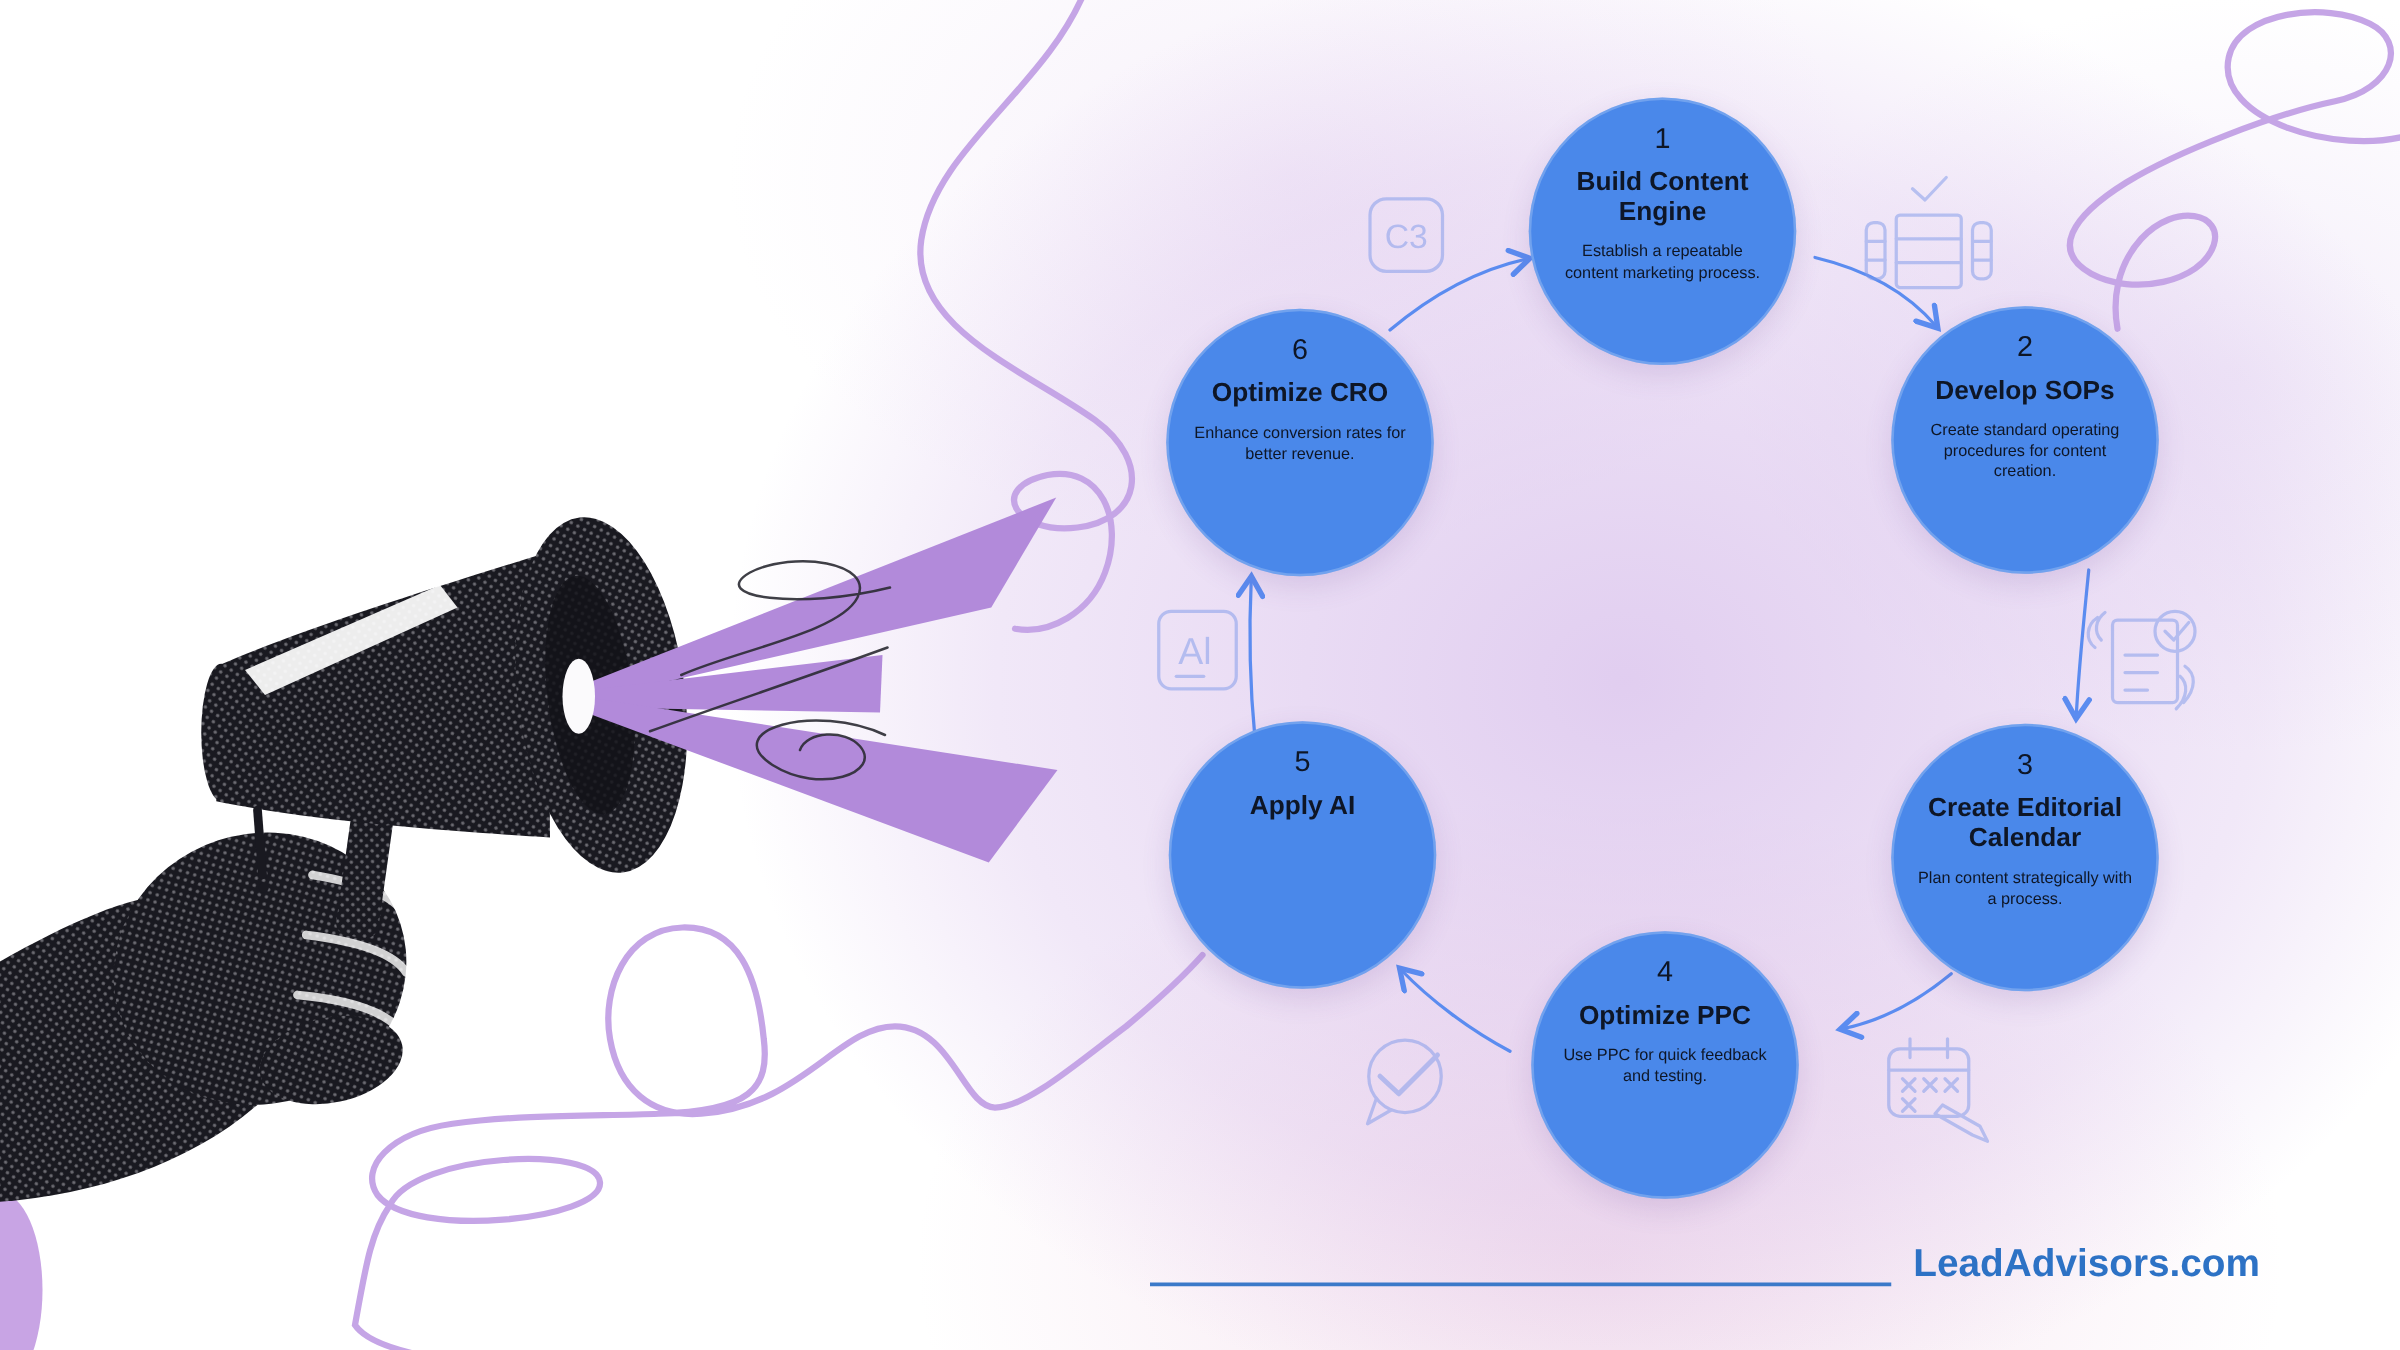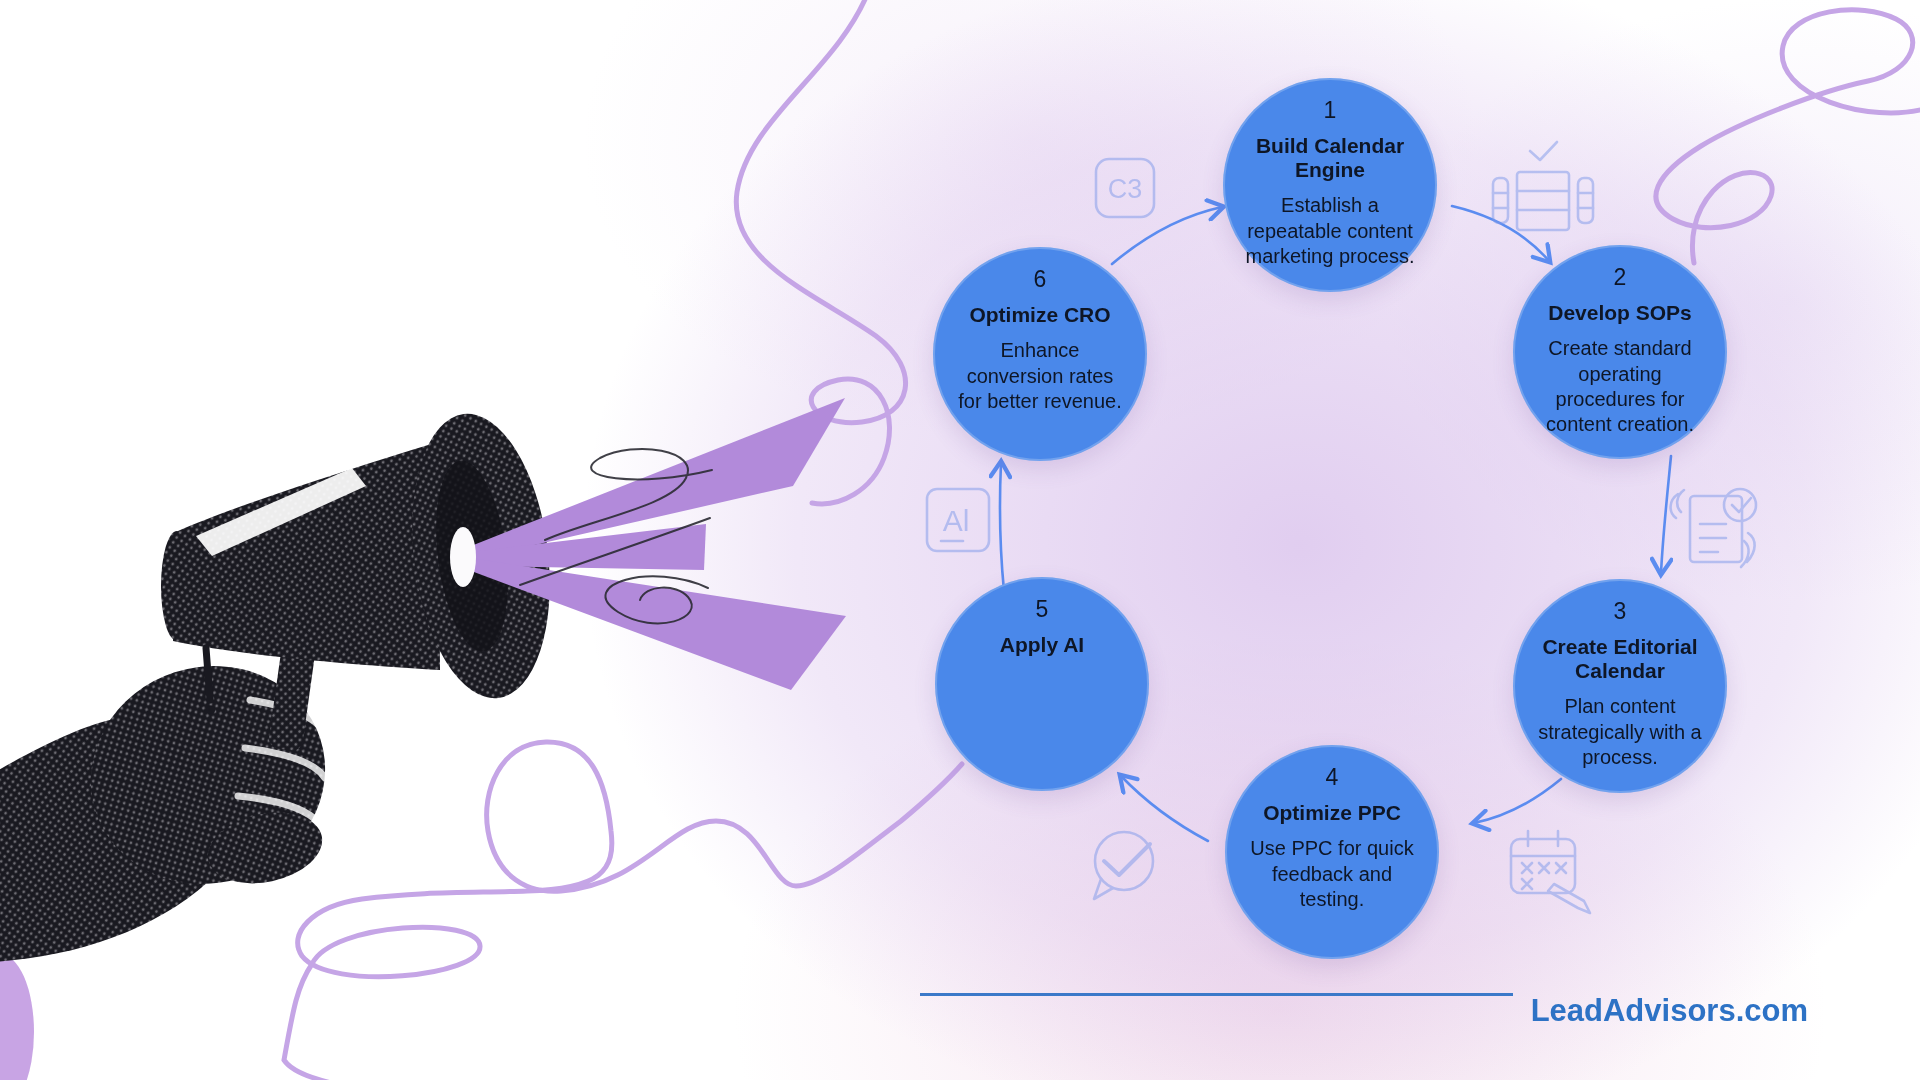--- a/index.html
+++ b/index.html
@@ -23,22 +23,22 @@
     background:#4a88ea;color:#0e1626;text-align:center;
     display:flex;flex-direction:column;align-items:center;
     padding-top:19px;box-sizing:border-box;
     box-shadow: inset 0 0 0 2px rgba(255,255,255,.22), 0 8px 22px rgba(108,67,150,.16);
   }
   .s1{left:1223px;top:78px;}  .s2{left:1513px;top:245px;}
   .s3{left:1513px;top:579px;} .s4{left:1225px;top:745px;}
   .s5{left:935px;top:577px;}  .s6{left:933px;top:247px;}
   .num{font-size:23px;font-weight:500;}
   .stitle{font-size:21px;font-weight:700;margin-top:10px;line-height:1.15;max-width:178px;}
-  .sdesc{font-size:20px;margin-top:11px;line-height:1.27;max-width:172px;}
-  .footer{position:absolute;left:920px;top:993px;width:888px;display:flex;align-items:flex-start;gap:18px;}
+  .sdesc{font-size:13px;margin-top:11px;line-height:1.27;max-width:172px;}
+  .footer{position:absolute;left:920px;top:993px;width:888px;display:flex;align-items:flex-end;gap:18px;}
   .footer .rule{flex:1;height:3px;background:#3b79c9;}
   .footer .label{font-size:31px;font-weight:700;color:#2d72c5;white-space:nowrap;}
 </style>
 </head>
 <body>
 
 <div class="stage">
 
   <svg class="deco" width="1920" height="1080" viewBox="0 0 1920 1080">
     <defs>
@@ -141,21 +141,21 @@
         <path d="M 941,541 H 963"></path>
       </g>
     </g>
   </svg>
 
   <div class="title">
   </div>
 
   <div class="step s1">
     <div class="num">1</div>
-    <div class="stitle">Build Calendar Engine</div>
+    <div class="stitle">Build Content Engine</div>
     <div class="sdesc">Establish a repeatable content marketing process.</div>
   </div>
   <div class="step s2">
     <div class="num">2</div>
     <div class="stitle">Develop SOPs</div>
     <div class="sdesc">Create standard operating procedures for content creation.</div>
   </div>
   <div class="step s3">
     <div class="num">3</div>
     <div class="stitle">Create Editorial Calendar</div>

